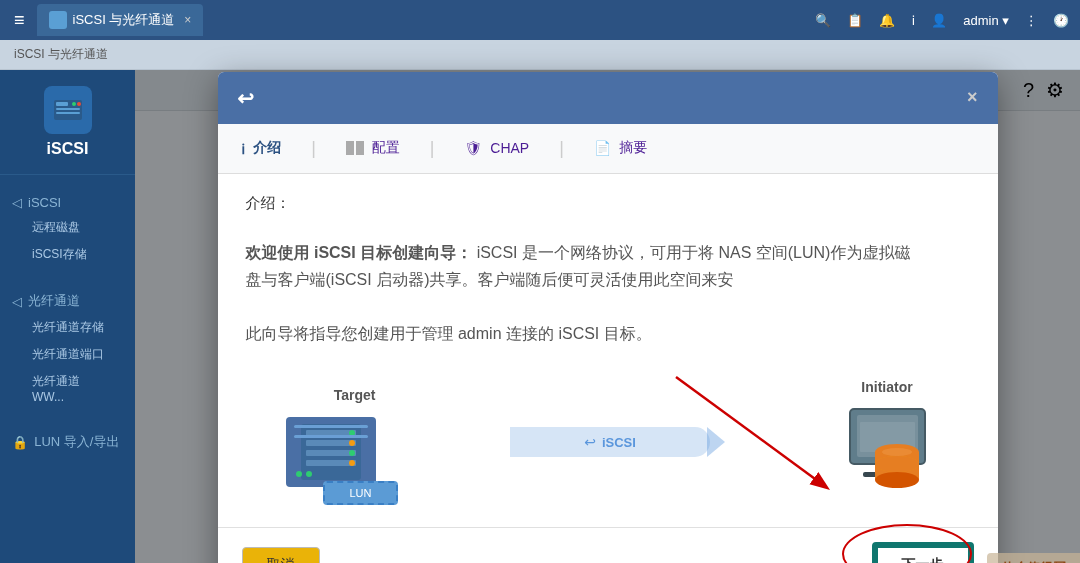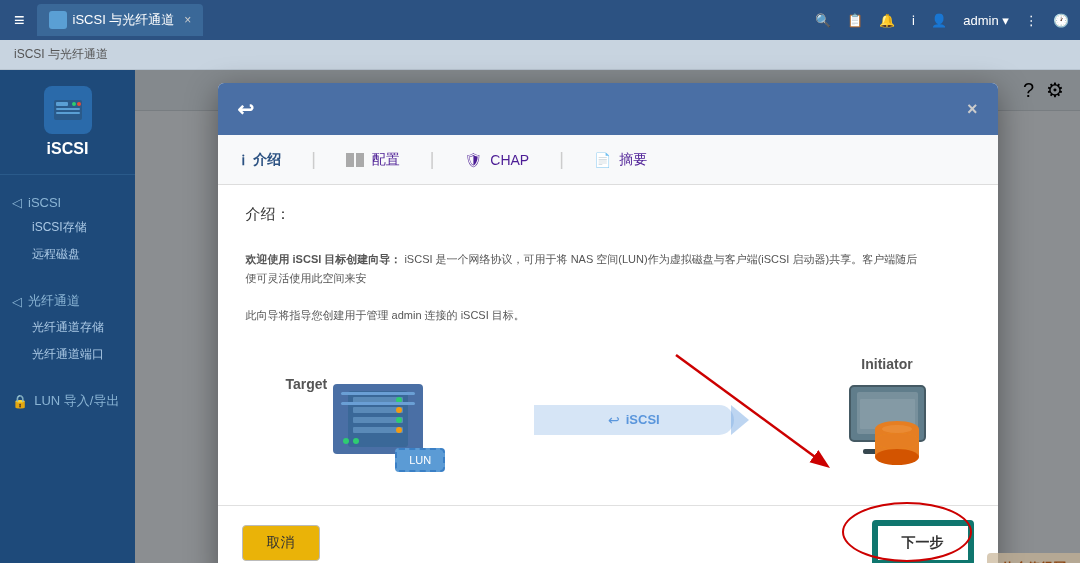--- a/index.html
+++ b/index.html
@@ -204,40 +204,40 @@
     
     .dialog-body {
       padding: 20px 28px;
     }
     .dialog-section-title {
       font-size: 15px;
       color: #333;
       margin-bottom: 26px;
     }
     .dialog-description {
-      font-size: 11px;
+      font-size: 16px;
       color: #555;
       line-height: 1.7;
       max-width: 680px;
     }
 
     
     .illustration {
       display: flex;
       align-items: center;
       justify-content: space-around;
       padding: 10px 40px 0;
       height: 160px;
       position: relative;
     }
 
     .illus-target {
       display: flex;
-      flex-direction: row;
-      align-items: flex-start;
+      flex-direction: column;
+      align-items: flex-end;
       gap: 6px;
       margin-top: 10px;
     }
     .illus-label {
       font-size: 14px;
       color: #555;
       font-weight: bold;
     }
     .nas-box {
       width: 90px;
@@ -372,30 +372,31 @@
         </svg>
       </div>
       <span class="sidebar-brand-text">iSCSI</span>
     </div>
     <div class="sidebar-nav">
       <div class="sidebar-section">
         <div class="sidebar-section-title">
           <span>◁</span>
           <span>iSCSI</span>
         </div>
+        <div class="sidebar-item">远程磁盘</div>
         <div class="sidebar-item">iSCSI存储</div>
-        <div class="sidebar-item">远程磁盘</div>
       </div>
       <div class="sidebar-section">
         <div class="sidebar-section-title2">
           <span>◁</span>
           <span>光纤通道</span>
         </div>
         <div class="sidebar-item">光纤通道存储</div>
         <div class="sidebar-item">光纤通道端口</div>
+        <div class="sidebar-item">光纤通道 WW...</div>
       </div>
       <div class="sidebar-section">
         <div class="sidebar-section-title2">
           <span>🔒</span>
           <span>LUN 导入/导出</span>
         </div>
       </div>
     </div>
   </div>
 
@@ -465,21 +466,21 @@
                     <rect x="10" y="18" width="50" height="6" rx="1" fill="#5a8ab8"></rect>
                     <rect x="10" y="28" width="50" height="6" rx="1" fill="#5a8ab8"></rect>
                     <rect x="10" y="38" width="50" height="6" rx="1" fill="#5a8ab8"></rect>
                     <circle cx="56" cy="11" r="3" fill="#2ecc71"></circle>
                     <circle cx="56" cy="21" r="3" fill="#f39c12"></circle>
                     <circle cx="56" cy="31" r="3" fill="#2ecc71"></circle>
                     <circle cx="56" cy="41" r="3" fill="#f39c12"></circle>
                   </svg>
                 </div>
 
-                <div style="position:absolute; bottom:-18px; right:-22px; background:#5b9bd5; color:white; font-size:11px; padding:4px 12px; border-radius:4px; border:2px dashed #3a7fc5; z-index:5;">LUN</div>
+                <div style="position:absolute; bottom:-18px; right:-22px; background:#5b9bd5; color:white; font-size:11px; padding:4px 24px; border-radius:4px; border:2px dashed #3a7fc5; z-index:5;">LUN</div>
               </div>
             </div>
 
             <div style="flex:1; display:flex; flex-direction:column; align-items:center; justify-content:center; padding:0 10px; margin-top:20px;">
               <div style="position:relative; width:200px; height:50px;">
                 <div style="position:absolute; top:50%; left:0; right:0; height:30px; transform:translateY(-50%); background:rgba(90,150,220,0.25); border-radius:0 15px 15px 0; display:flex; align-items:center; justify-content:center; gap:6px;">
                   <span style="font-size:14px; color:#5a96dc;">↩</span>
                   <span style="font-size:13px; color:#5a96dc; font-weight:bold;">iSCSI</span>
                 </div>
                 <div style="position:absolute; right:-15px; top:50%; transform:translateY(-50%); width:0; height:0; border-top:15px solid transparent; border-bottom:15px solid transparent; border-left:18px solid rgba(90,150,220,0.4);"></div>

